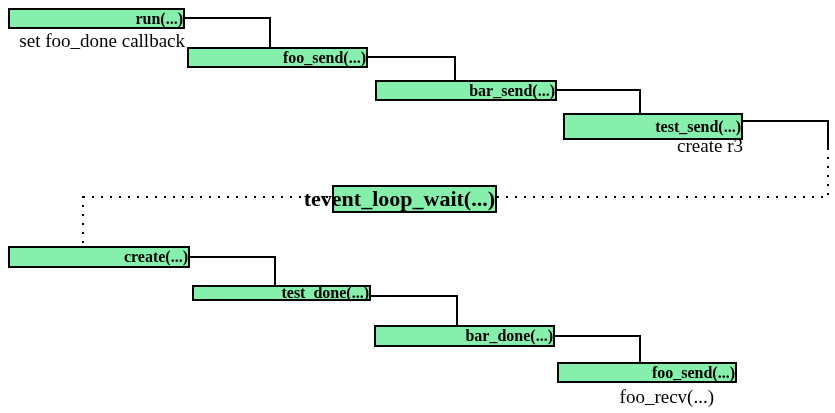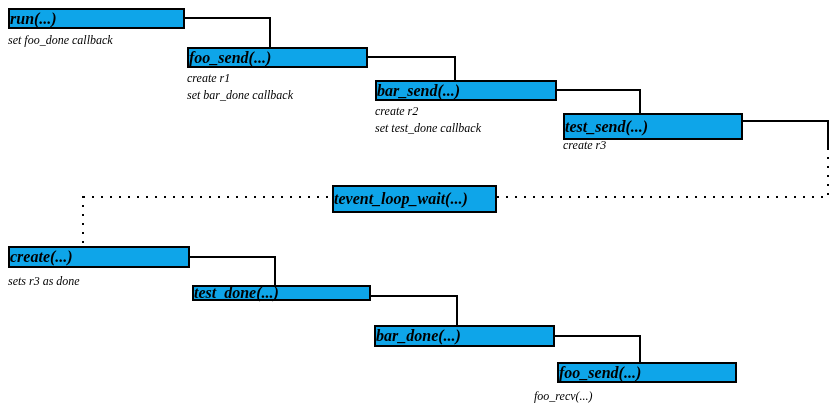--- a/index.html
+++ b/index.html
@@ -9,34 +9,32 @@
     height: 413px;
     background: #ffffff;
     font-family: "Liberation Serif", serif;
     color: #000000;
     overflow: hidden;
   }
   .box {
     position: absolute;
     box-sizing: border-box;
     border: 2px solid #000000;
-    background: #0ea5e9;
+    background: #86efac;
     display: flex;
     align-items: center;
-    justify-content: flex-start;
+    justify-content: flex-end;
     font-weight: bold;
     font-size: 16px;
     white-space: nowrap;
-    font-style: italic;
   }
   .note {
     position: absolute;
-    text-align: left;
-    font-style: italic;
-    font-size: 12px;
+    text-align: right;
+    font-size: 19px;
     line-height: 17px;
     white-space: nowrap;
   }
   .hline { position: absolute; height: 2px; background: #000000; }
   .vline { position: absolute; width: 2px; background: #000000; }
   .hdot  { position: absolute; height: 2px;
            background: repeating-linear-gradient(to right, #000000 0 2px, transparent 2px 9px); }
   .vdot  { position: absolute; width: 2px;
            background: repeating-linear-gradient(to bottom, #000000 0 2px, transparent 2px 9px); }
 </style>
@@ -48,49 +46,38 @@
   <div class="box" style="left:8px; top:8px; width:177px; height:21px">
     <span>run(...)</span>
   </div>
   <div class="note" style="left:8px; top:32px; width:177px">
     <div>set foo_done callback</div>
   </div>
 
   <div class="box" style="left:187px; top:47px; width:181px; height:21px">
     <span>foo_send(...)</span>
   </div>
-  <div class="note" style="left:187px; top:70px; width:181px">
-    <div>create r1</div>
-    <div>set bar_done callback</div>
-  </div>
 
   <div class="box" style="left:375px; top:80px; width:182px; height:21px">
     <span>bar_send(...)</span>
-  </div>
-  <div class="note" style="left:375px; top:103px; width:182px">
-    <div>create r2</div>
-    <div>set test_done callback</div>
   </div>
 
   <div class="box" style="left:563px; top:113px; width:180px; height:27px">
     <span>test_send(...)</span>
   </div>
   <div class="note" style="left:563px; top:137px; width:180px">
     <div>create r3</div>
   </div>
 
-  <div class="box" style="left:332px; top:185px; width:165px; height:28px; font-size:16px">
+  <div class="box" style="left:332px; top:185px; width:165px; height:28px; font-size:22px">
     <span>tevent_loop_wait(...)</span>
   </div>
 
   <div class="box" style="left:8px; top:246px; width:182px; height:22px">
     <span>create(...)</span>
-  </div>
-  <div class="note" style="left:8px; top:273px; width:182px">
-    <div>sets r3 as done</div>
   </div>
 
   <div class="box" style="left:192px; top:285px; width:179px; height:16px">
     <span>test_done(...)</span>
   </div>
 
   <div class="box" style="left:374px; top:325px; width:181px; height:22px">
     <span>bar_done(...)</span>
   </div>
 

